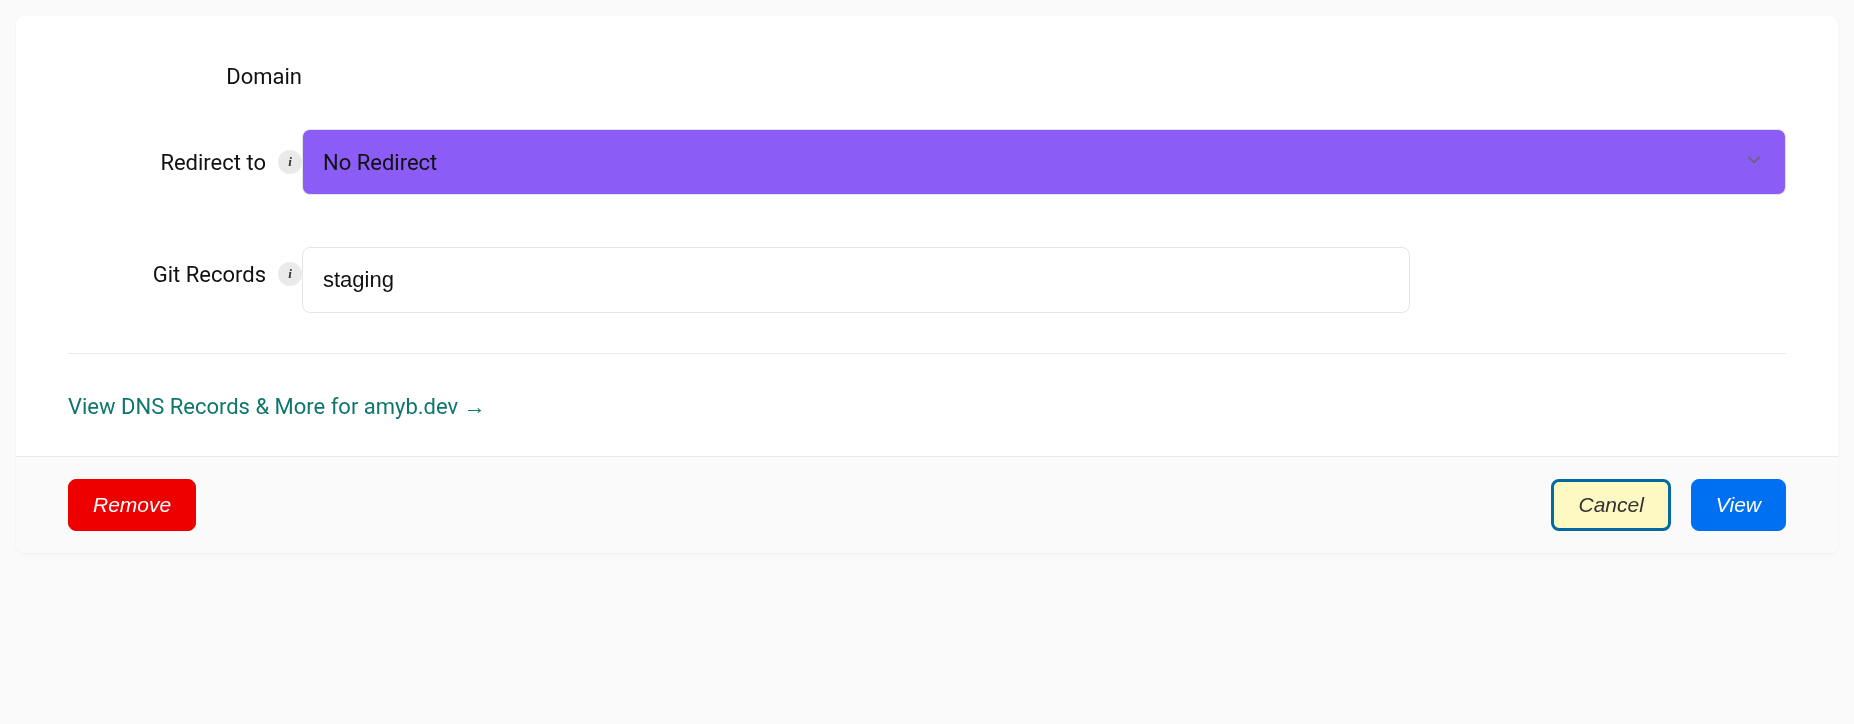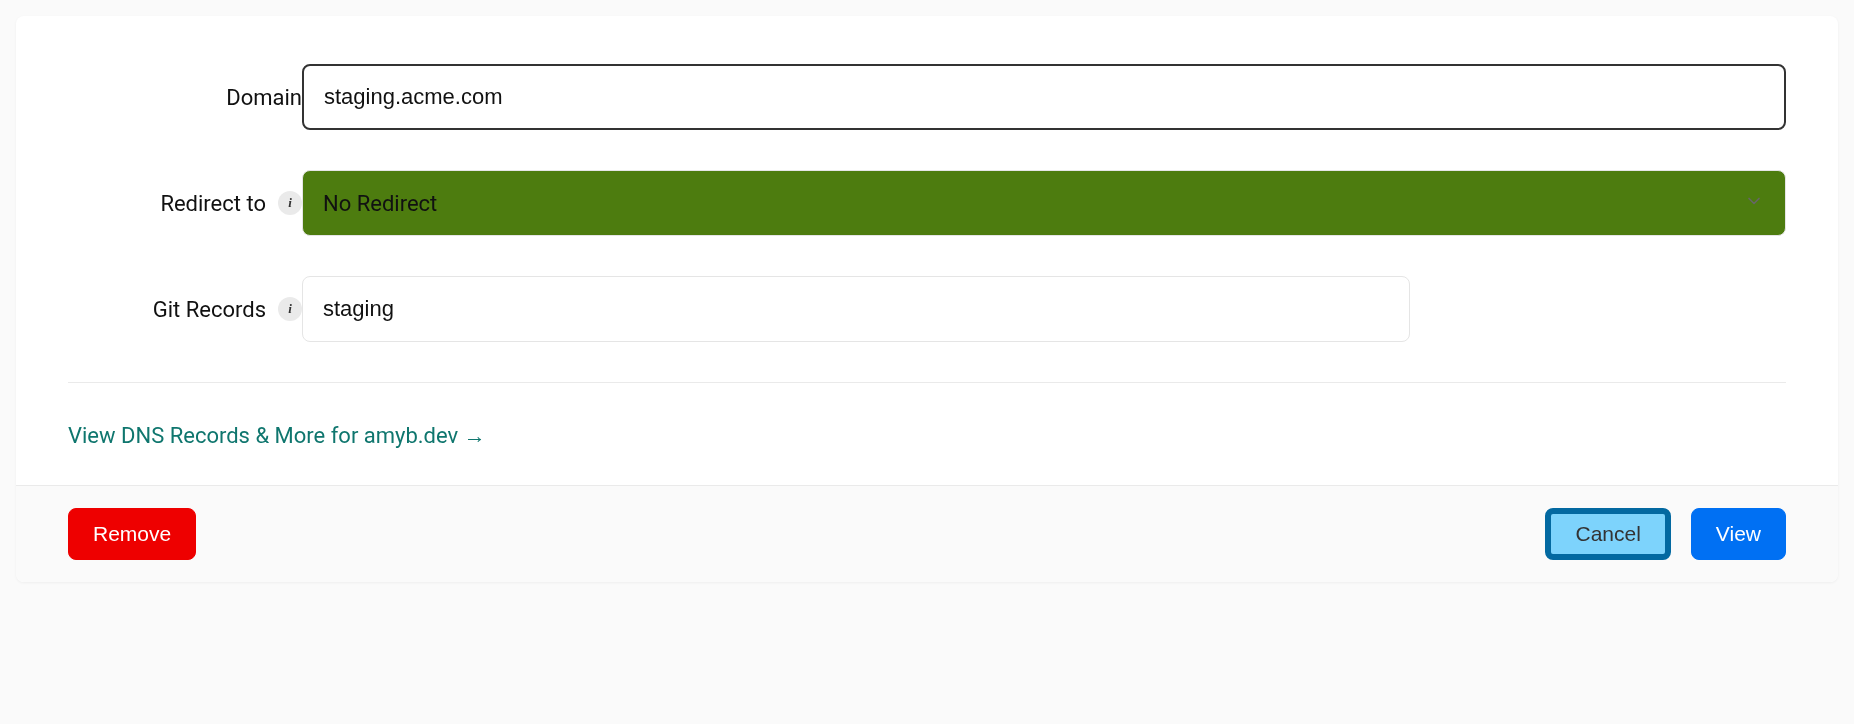--- a/index.html
+++ b/index.html
@@ -81,36 +81,37 @@
     }
     .select-input {
       width: 100%;
       height: 66px;
       padding: 0 20px;
       font-size: 22px;
       color: #111;
       border: 1px solid #e5e5e5;
       border-radius: 8px;
       outline: none;
-      background: #4d7c0f;
+      background: #8b5cf6;
       appearance: none;
       -webkit-appearance: none;
       cursor: pointer;
     }
     .chevron {
       position: absolute;
       right: 22px;
       top: 50%;
       transform: translateY(-50%);
       pointer-events: none;
     }
     .git-input-col {
       flex: 0 0 auto;
       width: 1108px;
       max-width: calc(100% - 234px);
+      margin-top: 12px;
     }
     .divider {
       border: none;
       border-top: 1px solid #eaeaea;
       margin: 40px 0 40px 0;
     }
     .dns-link {
       color: #0f766e;
       font-size: 22px;
       text-decoration: none;
@@ -131,30 +132,31 @@
       height: 52px;
       padding: 17px 24px;
       border-radius: 8px;
       font-size: 21px;
       font-weight: 500;
       cursor: pointer;
       border: 1px solid transparent;
       display: inline-flex;
       align-items: center;
       justify-content: center;
+      font-style: italic;
     }
     .btn-danger {
       background: #ee0000;
       color: #fff;
       border-color: #ee0000;
     }
     .btn-secondary {
-      background: #7dd3fc;
+      background: #fef9c3;
       color: #333;
-      border: 6px solid #0369a1;
+      border: 3px solid #0369a1;
     }
     .btn-primary {
       background: #0070f3;
       color: #fff;
       border-color: #0070f3;
     }
     .footer-right {
       display: flex;
       gap: 20px;
     }
@@ -162,23 +164,20 @@
 </head>
 <body>
 
 <div class="card">
   <div class="form-body">
 
     
     <div class="form-row">
       <div class="label-col">
         <span class="label-text">Domain</span>
-      </div>
-      <div class="input-col">
-        <input type="text" class="text-input" value="staging.acme.com" style="">
       </div>
     </div>
 
     
     <div class="form-row">
       <div class="label-col">
         <span class="label-text">Redirect to</span>
         <span class="info-badge">i</span>
       </div>
       <div class="input-col">

